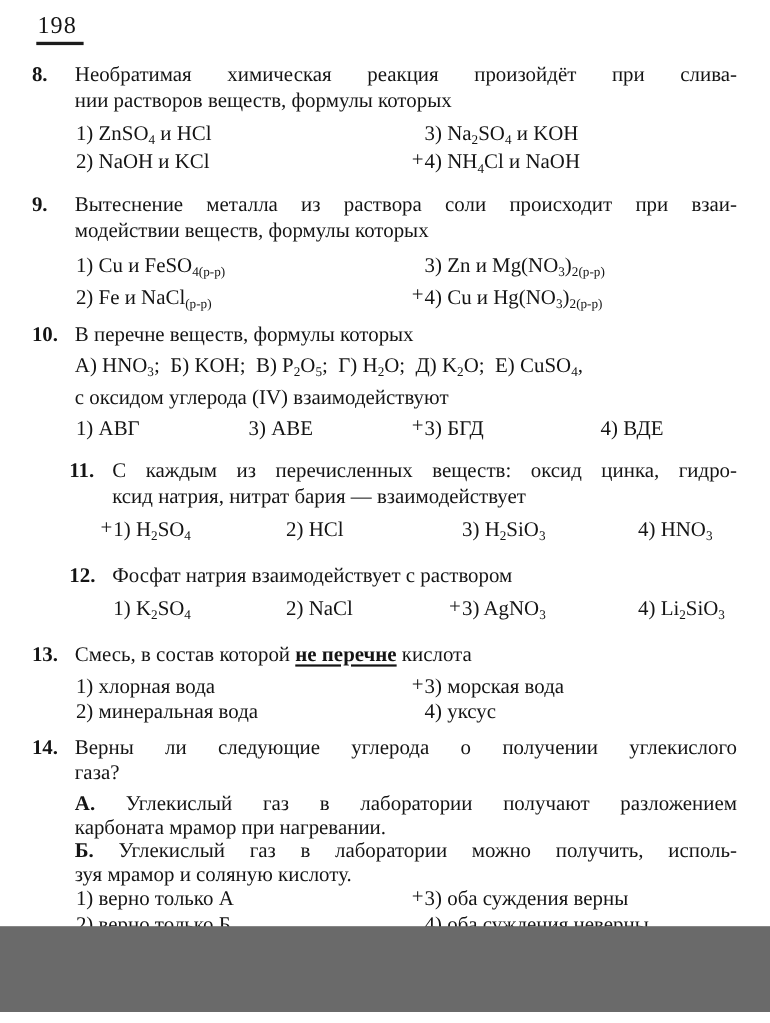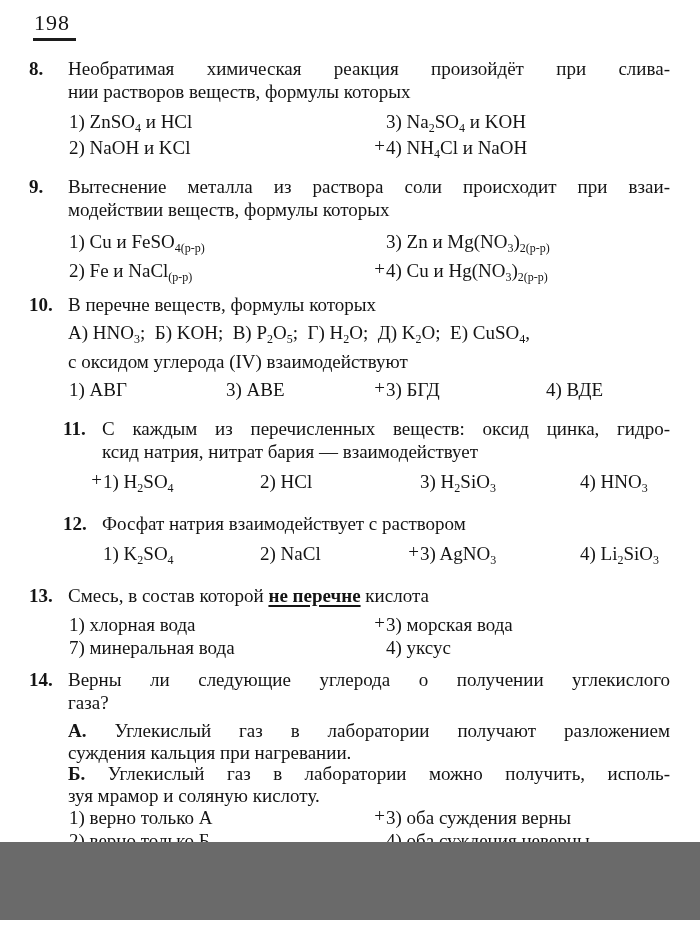--- a/index.html
+++ b/index.html
@@ -110,32 +110,32 @@
         <div class="opt"><span class="plus"></span><span>4) Li<sub>2</sub>SiO<sub>3</sub></span></div>
       </div>
     </div>
 
     <div class="q mb9">
       <span class="qnum">13.</span>
       <div class="bl">Смесь, в состав которой <span class="bu">не перечне</span> кислота</div>
       <div class="opts opts2 lh23">
         <div class="opt"><span class="plus"></span><span>1) хлорная вода</span></div>
         <div class="opt"><span class="plus">+</span><span>3) морская вода</span></div>
-        <div class="opt"><span class="plus"></span><span>7) минеральная вода</span></div>
+        <div class="opt"><span class="plus"></span><span>2) минеральная вода</span></div>
         <div class="opt"><span class="plus"></span><span>4) уксус</span></div>
       </div>
     </div>
 
     <div class="q">
       <span class="qnum">14.</span>
       <div class="bl jl">Верны ли следующие углерода о получении углекислого</div>
       <div class="bl">газа?</div>
       <div class="stats">
         <div class="stat jl"><b>А.</b> Углекислый газ в лаборатории получают разложением</div>
-        <div class="stat">суждения кальция при нагревании.</div>
+        <div class="stat">карбоната мрамор при нагревании.</div>
         <div class="stat jl"><b>Б.</b> Углекислый газ в лаборатории можно получить, исполь-</div>
         <div class="stat">зуя мрамор и соляную кислоту.</div>
       </div>
       <div class="opts opts2 lh23 mt0">
         <div class="opt"><span class="plus"></span><span>1) верно только А</span></div>
         <div class="opt"><span class="plus">+</span><span>3) оба суждения верны</span></div>
         <div class="opt"><span class="plus"></span><span>2) верно только Б</span></div>
         <div class="opt"><span class="plus"></span><span>4) оба суждения неверны</span></div>
       </div>
     </div>

